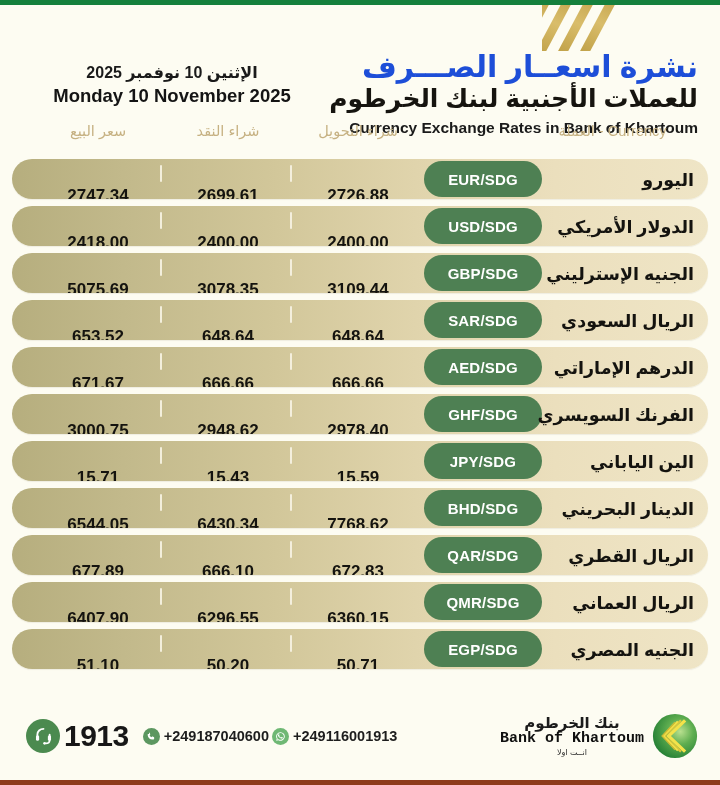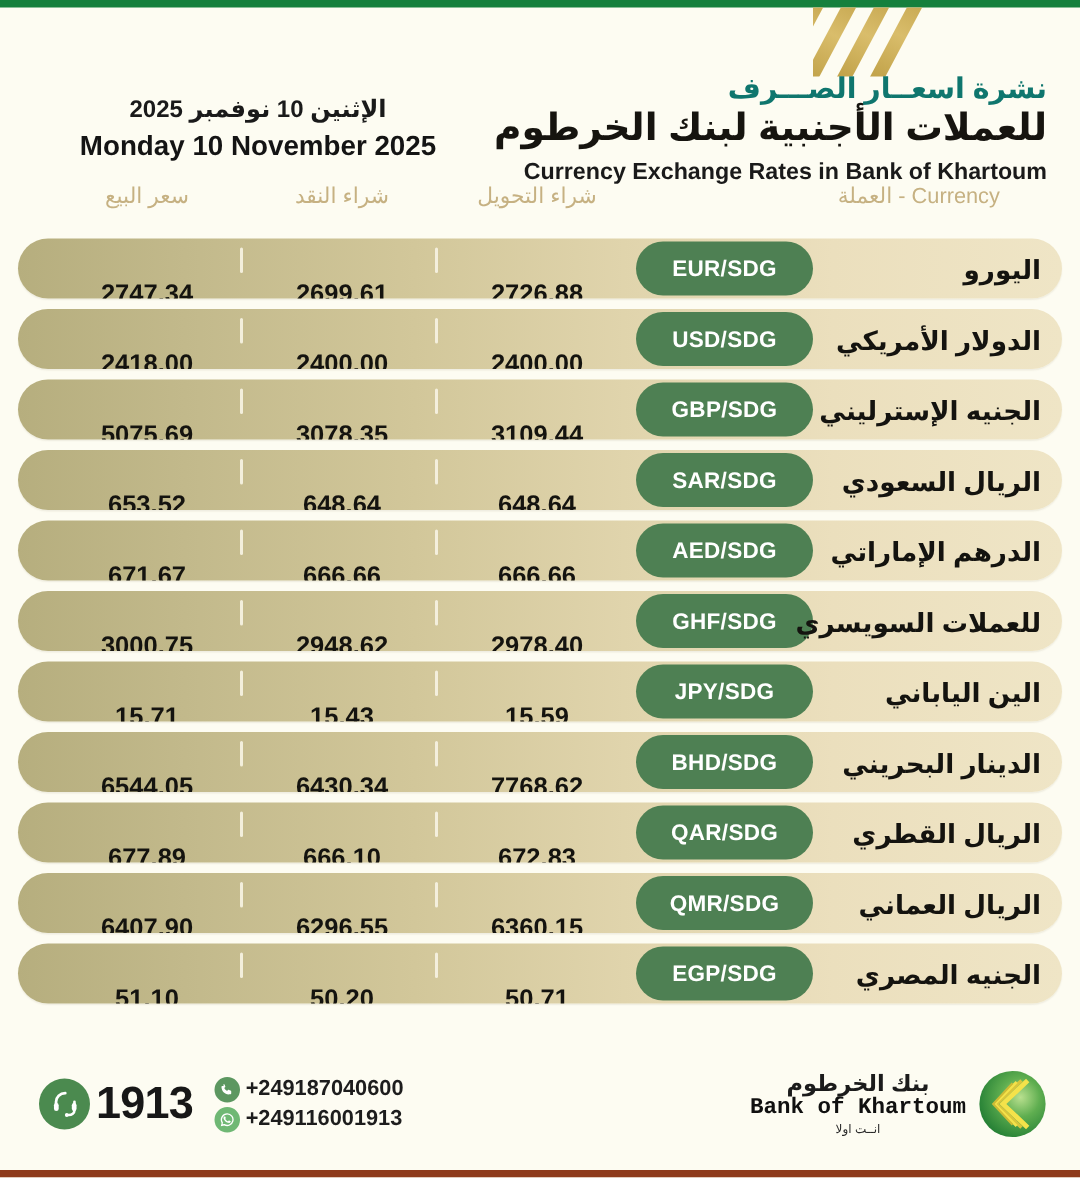--- a/index.html
+++ b/index.html
@@ -83,23 +83,23 @@
     white-space: nowrap;
   }
 
   .title-block {
     text-align: right;
     direction: rtl;
     width: 372px;
     padding-right: 6px;
   }
   .title-ar-1 {
-    font-size: 19px;
-    font-weight: bold;
-    color: #0f766e;
+    font-size: 30px;
+    font-weight: bold;
+    color: #1d4ed8;
     line-height: 1.18;
     letter-spacing: 1px;
     white-space: nowrap;
   }
   .title-ar-2 {
     font-size: 25px;
     font-weight: bold;
     color: #16140f;
     line-height: 1.18;
     letter-spacing: 0.5px;
@@ -244,21 +244,20 @@
     justify-content: center;
   }
   .hotline-num {
     font-size: 30px;
     font-weight: bold;
     color: #171717;
     letter-spacing: -0.5px;
   }
   .phones {
     display: flex;
-    flex-direction: column;
     gap: 3px;
   }
   .phone-line {
     display: flex;
     align-items: center;
     gap: 4px;
     font-size: 14.5px;
     font-weight: bold;
     color: #1d1d1d;
   }
@@ -389,21 +388,21 @@
         <div class="pill">AED/SDG</div>
         <div class="cur-name">الدرهم الإماراتي</div>
       </div>
       <div class="row">
         <div class="cell c-sell">3000.75</div>
         <div class="sep sep-1"></div>
         <div class="cell c-cash">2948.62</div>
         <div class="sep sep-2"></div>
         <div class="cell c-transfer">2978.40</div>
         <div class="pill">GHF/SDG</div>
-        <div class="cur-name">للعملات السويسري</div>
+        <div class="cur-name">الفرنك السويسري</div>
       </div>
       <div class="row">
         <div class="cell c-sell">15.71</div>
         <div class="sep sep-1"></div>
         <div class="cell c-cash">15.43</div>
         <div class="sep sep-2"></div>
         <div class="cell c-transfer">15.59</div>
         <div class="pill">JPY/SDG</div>
         <div class="cur-name">الين الياباني</div>
       </div>

